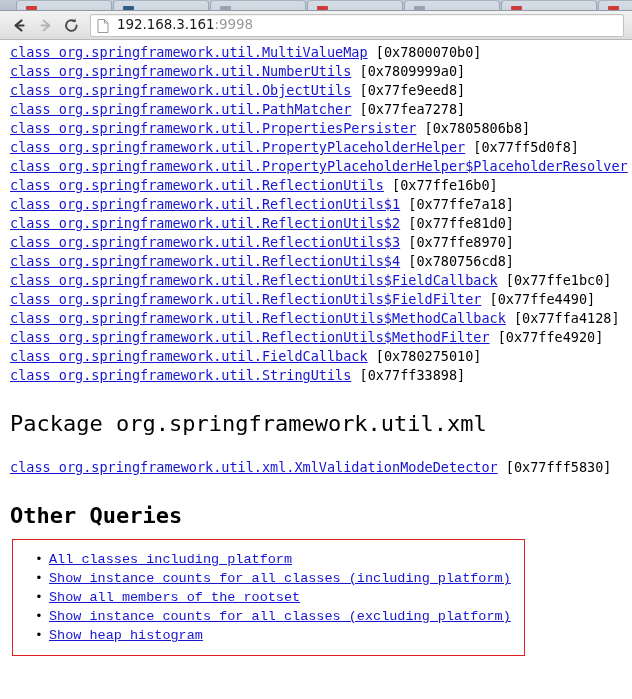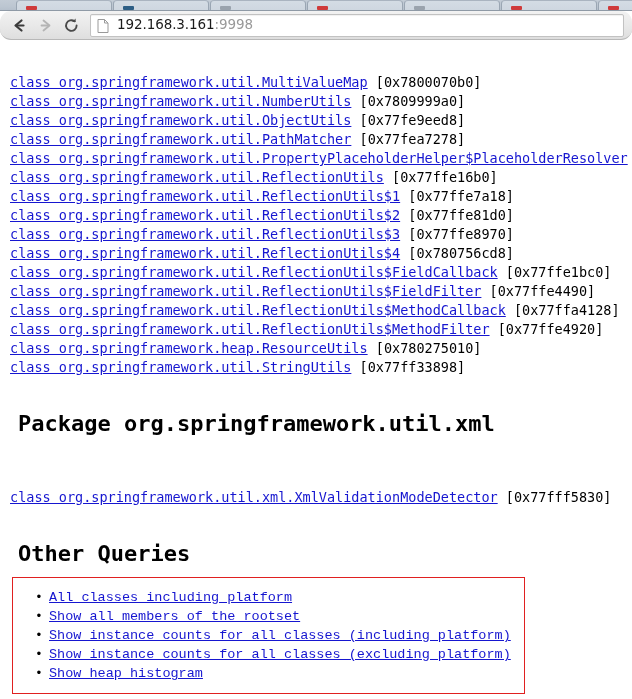--- a/index.html
+++ b/index.html
@@ -50,21 +50,20 @@
   }
 
   .toolbar {
     height: 29px;
     background: linear-gradient(to bottom, #f2f2f2 0%, #e8e8e8 55%, #dedede 100%);
     border-bottom: 1px solid #b8b8b8;
     display: flex;
     align-items: center;
     padding: 0 6px;
     position: relative;
-    border-radius: 11px;
   }
   .navbtn {
     width: 26px; height: 24px;
     display: flex; align-items: center; justify-content: center;
     flex: 0 0 auto;
     background: transparent;
     border: none;
   }
   .navbtn.back { color: #3b3b3b; }
   .navbtn.forward { color: #b4b4b4; }
@@ -103,54 +102,53 @@
   
   .page {
     background: #ffffff;
     padding: 0;
     height: 659px;
     overflow: hidden;
     position: relative;
   }
   .class-list {
     padding: 3px 0 0 10px;
-    margin-top: 30px;
   }
   .class-line {
     font-family: "DejaVu Sans Mono", monospace;
     font-size: 13.5px;
     line-height: 19px;
     white-space: nowrap;
     color: #000000;
     height: 19px;
   }
   .class-line a {
     color: #1616d0;
     text-decoration: underline;
   }
   .addr { color: #000000; }
 
   h2.pkg-heading {
     font-family: "DejaVu Sans Mono", monospace;
     font-size: 22px;
-    font-weight: bold;
-    color: #000000;
-    margin: 8px;
+    font-weight: normal;
+    color: #000000;
+    margin: 0;
     padding: 26px 0 0 10px;
     letter-spacing: 0px;
     white-space: nowrap;
   }
   .xml-list { padding-top: 22px; }
 
   h2.other-heading {
     font-family: "DejaVu Sans Mono", monospace;
     font-size: 22px;
     font-weight: bold;
     color: #000000;
-    margin: 8px;
+    margin: 0;
     padding: 26px 0 0 10px;
     white-space: nowrap;
   }
 
   .query-box {
     margin: 11px 0 0 12px;
     width: 513px;
     border: 1px solid #e02020;
     padding: 10px 0 10px 0;
     background: #ffffff;
@@ -243,45 +241,47 @@
   </div>
 </div>
 
 <div class="page">
 
   <div class="class-list">
       <div class="class-line"><a href="#">class org.springframework.util.MultiValueMap</a><span class="addr"> [0x7800070b0]</span></div>
       <div class="class-line"><a href="#">class org.springframework.util.NumberUtils</a><span class="addr"> [0x7809999a0]</span></div>
       <div class="class-line"><a href="#">class org.springframework.util.ObjectUtils</a><span class="addr"> [0x77fe9eed8]</span></div>
       <div class="class-line"><a href="#">class org.springframework.util.PathMatcher</a><span class="addr"> [0x77fea7278]</span></div>
+      <div class="class-line"><a href="#">class org.springframework.util.PropertiesPersister</a><span class="addr"> [0x7805806b8]</span></div>
+      <div class="class-line"><a href="#">class org.springframework.util.PropertyPlaceholderHelper</a><span class="addr"> [0x77ff5d0f8]</span></div>
       <div class="class-line"><a href="#">class org.springframework.util.PropertyPlaceholderHelper$PlaceholderResolver</a><span class="addr"> [</span></div>
       <div class="class-line"><a href="#">class org.springframework.util.ReflectionUtils</a><span class="addr"> [0x77ffe16b0]</span></div>
       <div class="class-line"><a href="#">class org.springframework.util.ReflectionUtils$1</a><span class="addr"> [0x77ffe7a18]</span></div>
       <div class="class-line"><a href="#">class org.springframework.util.ReflectionUtils$2</a><span class="addr"> [0x77ffe81d0]</span></div>
       <div class="class-line"><a href="#">class org.springframework.util.ReflectionUtils$3</a><span class="addr"> [0x77ffe8970]</span></div>
       <div class="class-line"><a href="#">class org.springframework.util.ReflectionUtils$4</a><span class="addr"> [0x780756cd8]</span></div>
       <div class="class-line"><a href="#">class org.springframework.util.ReflectionUtils$FieldCallback</a><span class="addr"> [0x77ffe1bc0]</span></div>
       <div class="class-line"><a href="#">class org.springframework.util.ReflectionUtils$FieldFilter</a><span class="addr"> [0x77ffe4490]</span></div>
       <div class="class-line"><a href="#">class org.springframework.util.ReflectionUtils$MethodCallback</a><span class="addr"> [0x77ffa4128]</span></div>
       <div class="class-line"><a href="#">class org.springframework.util.ReflectionUtils$MethodFilter</a><span class="addr"> [0x77ffe4920]</span></div>
-      <div class="class-line"><a href="#">class org.springframework.heap.ResourceUtils</a><span class="addr"> [0x780275010]</span></div>
+      <div class="class-line"><a href="#">class org.springframework.util.FieldCallback</a><span class="addr"> [0x780275010]</span></div>
       <div class="class-line"><a href="#">class org.springframework.util.StringUtils</a><span class="addr"> [0x77ff33898]</span></div>
     </div>
 
   <h2 class="pkg-heading">Package org.springframework.util.xml</h2>
 
   <div class="class-list xml-list">
       <div class="class-line"><a href="#">class org.springframework.util.xml.XmlValidationModeDetector</a><span class="addr"> [0x77fff5830]</span></div>
     </div>
 
   <h2 class="other-heading">Other Queries</h2>
 
   <div class="query-box">
     <ul>
         <li><a href="#">All classes including platform</a></li>
+        <li><a href="#">Show instance counts for all classes (including platform)</a></li>
         <li><a href="#">Show all members of the rootset</a></li>
-        <li><a href="#">Show instance counts for all classes (including platform)</a></li>
         <li><a href="#">Show instance counts for all classes (excluding platform)</a></li>
         <li><a href="#">Show heap histogram</a></li>
       </ul>
   </div>
 
 </div>
 
 </body></html>

